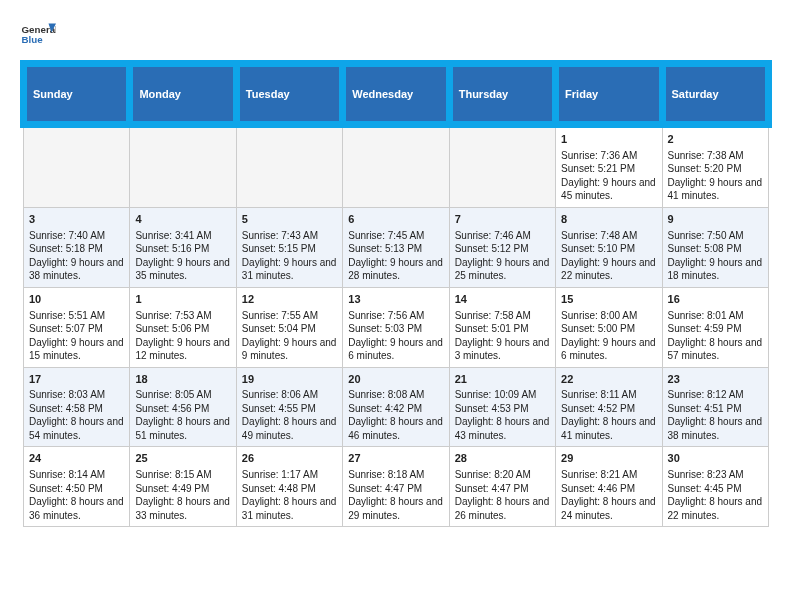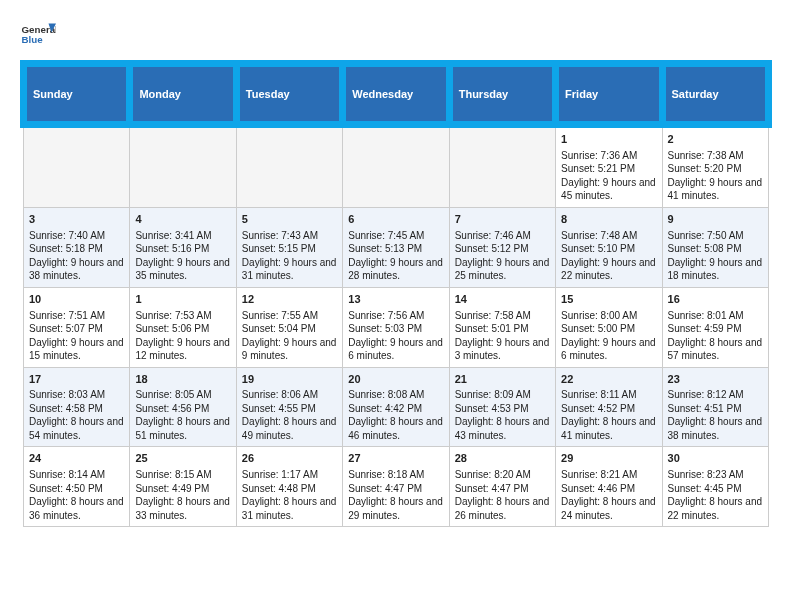--- a/index.html
+++ b/index.html
@@ -171,21 +171,21 @@
           <td>
             <span class="day-num">9</span>
             <div>Sunrise: 7:50 AM</div>
             <div>Sunset: 5:08 PM</div>
             <div>Daylight: 9 hours and 18 minutes.</div>
           </td>
         </tr>
         <tr>
           <td>
             <span class="day-num">10</span>
-            <div>Sunrise: 7:51 AM</div>
+            <div>Sunrise: 5:51 AM</div>
             <div>Sunset: 5:07 PM</div>
             <div>Daylight: 9 hours and 15 minutes.</div>
           </td>
           <td>
             <span class="day-num">1</span>
             <div>Sunrise: 7:53 AM</div>
             <div>Sunset: 5:06 PM</div>
             <div>Daylight: 9 hours and 12 minutes.</div>
           </td>
           <td>
@@ -239,21 +239,21 @@
             <div>Daylight: 8 hours and 49 minutes.</div>
           </td>
           <td>
             <span class="day-num">20</span>
             <div>Sunrise: 8:08 AM</div>
             <div>Sunset: 4:42 PM</div>
             <div>Daylight: 8 hours and 46 minutes.</div>
           </td>
           <td>
             <span class="day-num">21</span>
-            <div>Sunrise: 8:09 AM</div>
+            <div>Sunrise: 10:09 AM</div>
             <div>Sunset: 4:53 PM</div>
             <div>Daylight: 8 hours and 43 minutes.</div>
           </td>
           <td>
             <span class="day-num">22</span>
             <div>Sunrise: 8:11 AM</div>
             <div>Sunset: 4:52 PM</div>
             <div>Daylight: 8 hours and 41 minutes.</div>
           </td>
           <td>

